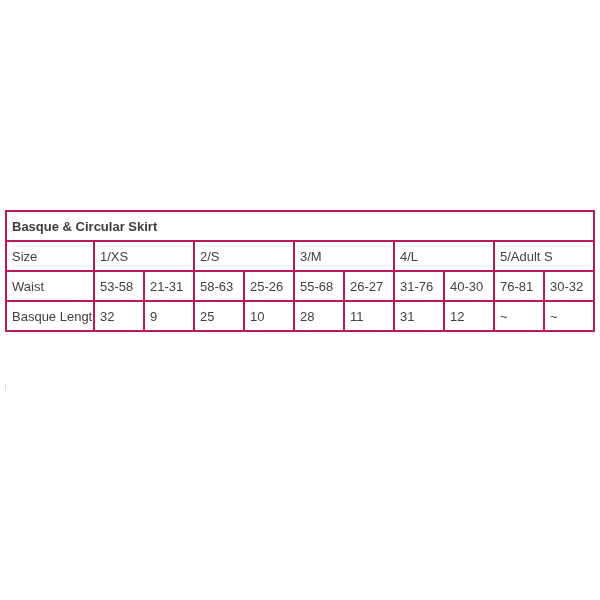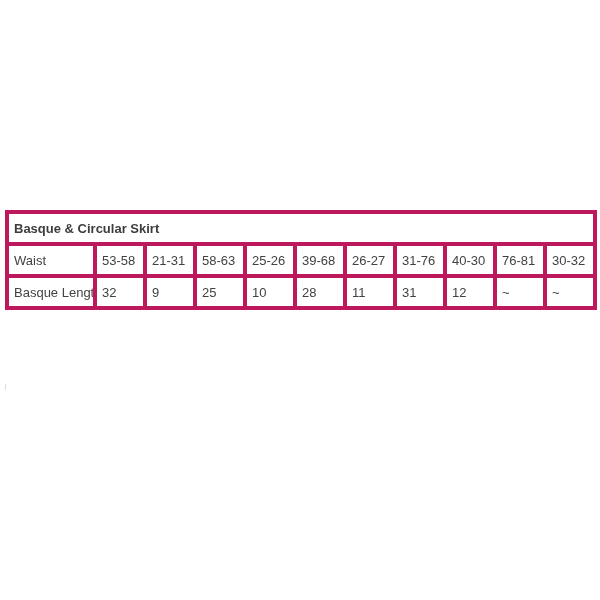--- a/index.html
+++ b/index.html
@@ -19,21 +19,21 @@
     position: absolute;
     left: 5px;
     top: 210px;
     width: 588px;
     border-collapse: collapse;
     table-layout: fixed;
     font-size: 13px;
     color: #424242;
   }
   table.size-chart td {
-    border: 4px solid #be185d;
+    border: 2px solid #be185d;
     height: 28px;
     padding: 0 5px;
     vertical-align: middle;
     text-align: left;
     white-space: nowrap;
     overflow: hidden;
   }
   td.title-cell {
     font-weight: bold;
     color: #3d3d3d;
@@ -64,29 +64,37 @@
         <col style="width:50px">
       <col style="width:50px">
         <col style="width:50px">
     </colgroup>
 
     <tbody>
         <tr>
       <td colspan="11" class="title-cell">Basque &amp; Circular Skirt</td>
     </tr>
 
+    <tr>
+      <td>Size</td>
+      <td colspan="2">1/XS</td>
+      <td colspan="2">2/S</td>
+      <td colspan="2">3/M</td>
+      <td colspan="2">4/L</td>
+      <td colspan="2">5/Adult S</td>
+    </tr>
 
 
     <tr>
       <td>Waist</td>
       <td>53-58</td>
       <td>21-31</td>
       <td>58-63</td>
       <td>25-26</td>
-      <td>39-68</td>
+      <td>55-68</td>
       <td>26-27</td>
       <td>31-76</td>
       <td>40-30</td>
       <td>76-81</td>
       <td>30-32</td>
     </tr>
 
 
     <tr>
       <td>Basque Length</td>

